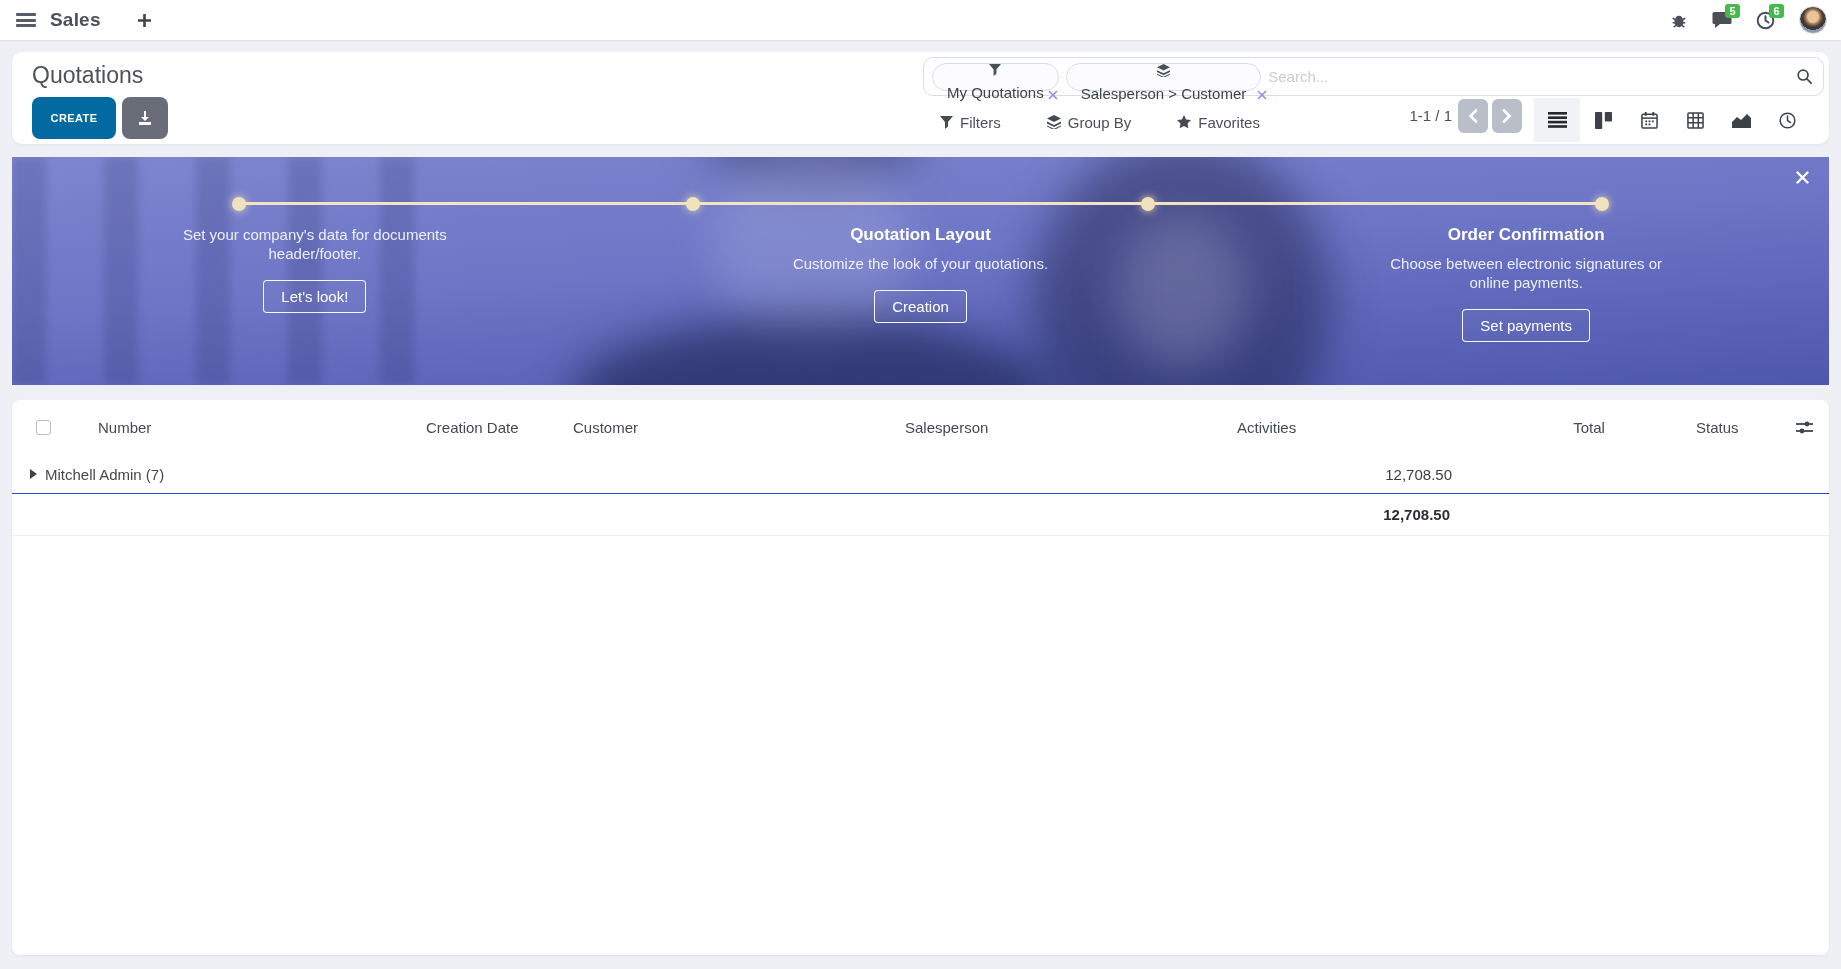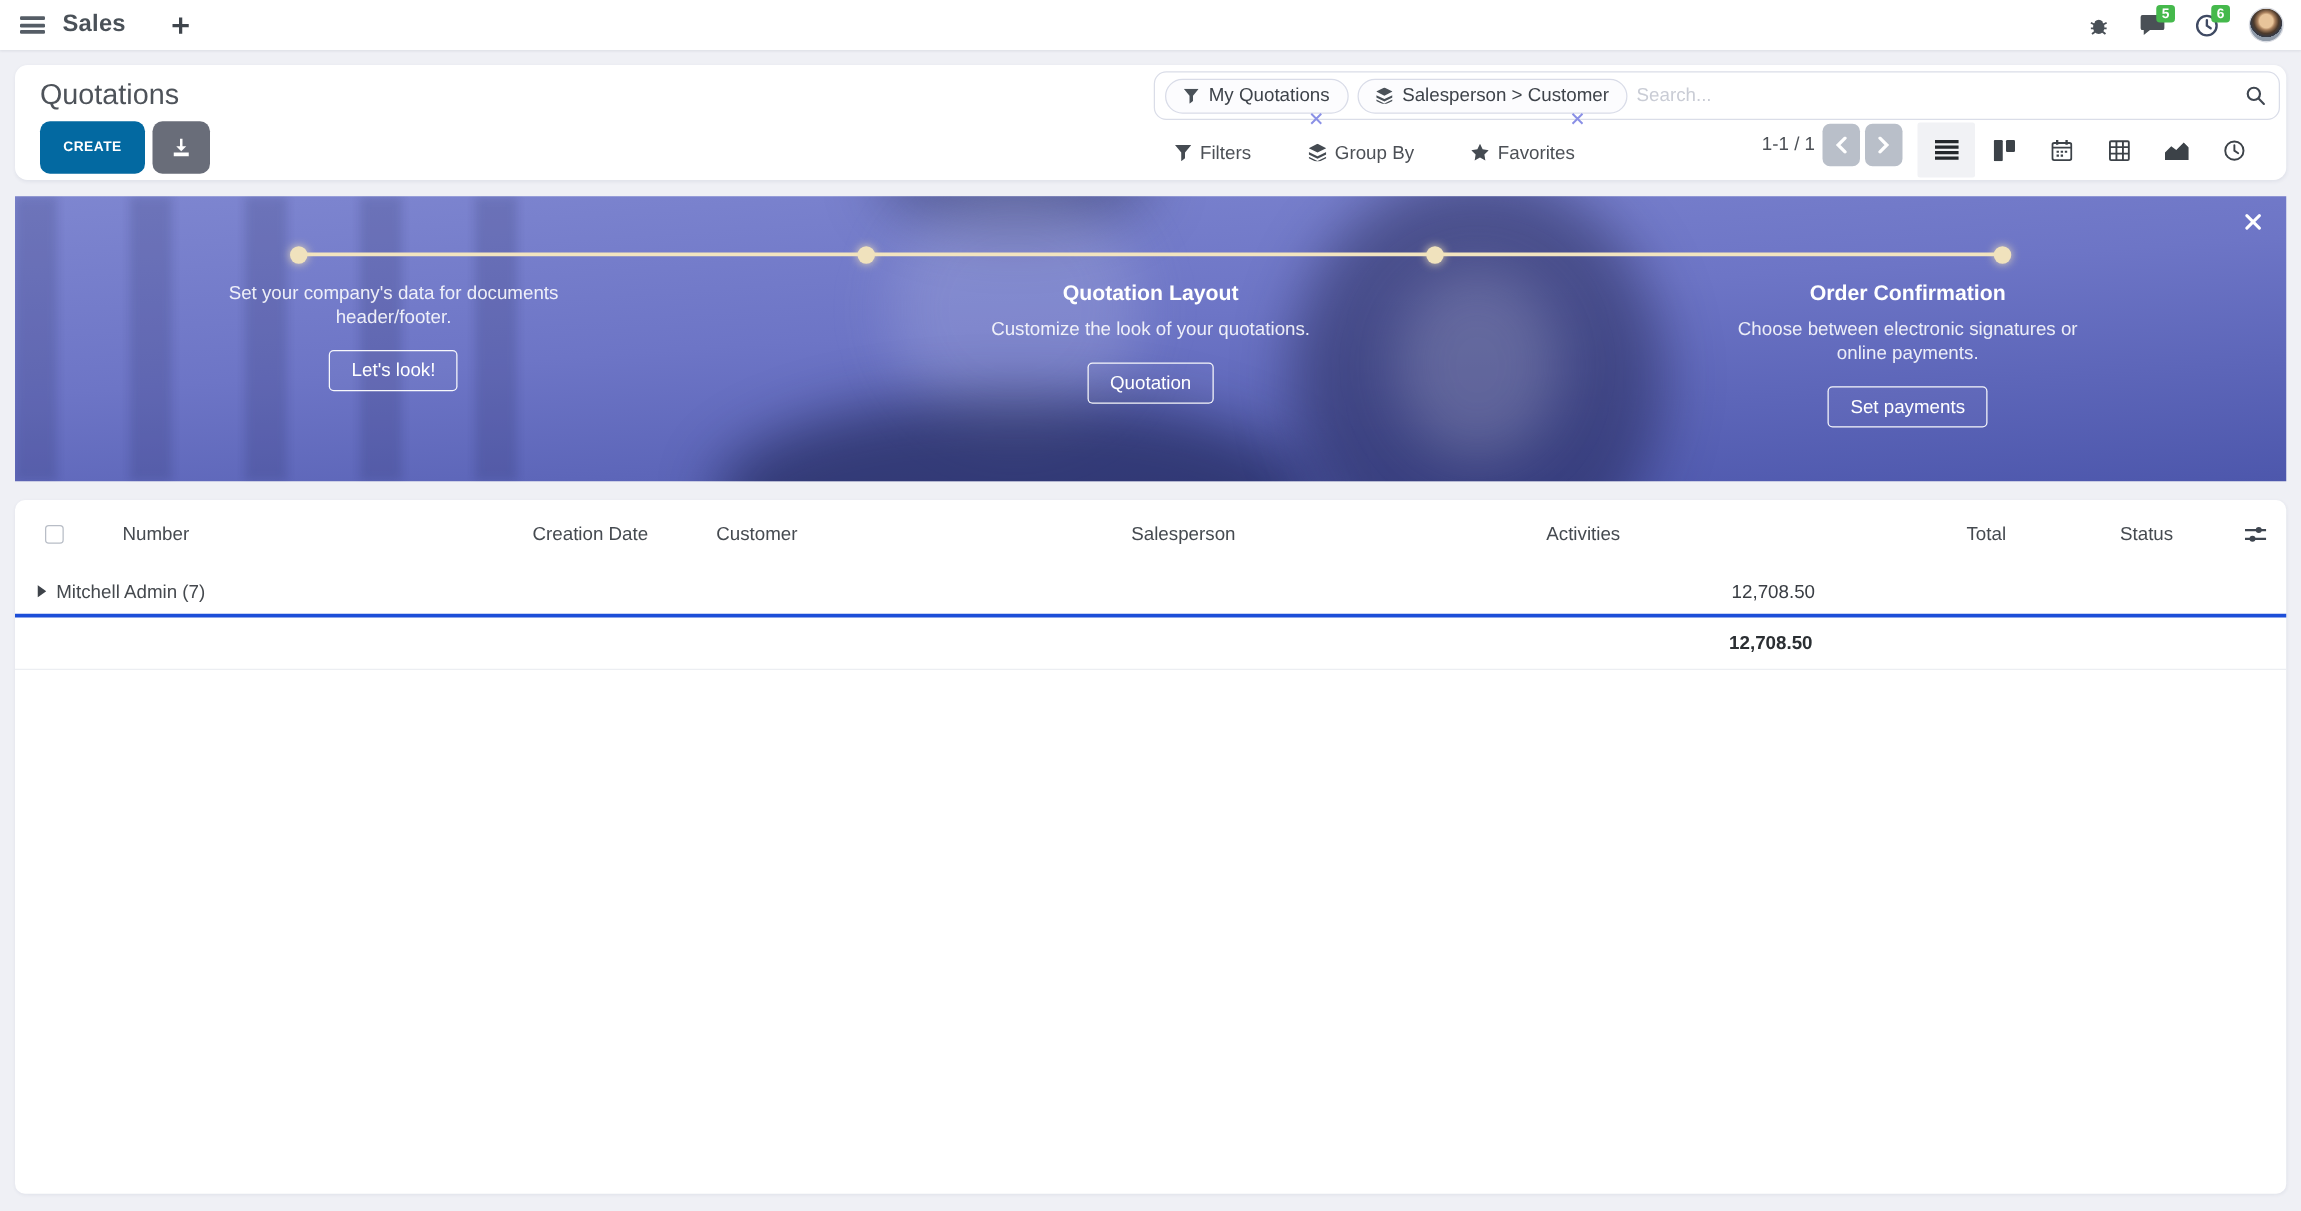--- a/index.html
+++ b/index.html
@@ -31,21 +31,21 @@
   
   .cp-title { position:absolute; left:20px; top:10px; font-size:23px; color:#4e535a; }
   .btn-create { position:absolute; left:20px; top:45px; width:84px; height:42px; background:#0369a1; color:#fff;
                 border:none; border-radius:8px; font-family:inherit; font-size:11px; font-weight:bold; letter-spacing:.4px; cursor:pointer; }
   .btn-export { position:absolute; left:110px; top:45px; width:46px; height:42px; background:#696d79; color:#fff;
                 border:none; border-radius:8px; display:flex; align-items:center; justify-content:center; cursor:pointer; }
 
   .search-box { position:absolute; left:911px; top:5px; width:901px; height:39px; border:1px solid #dadde8;
                 border-radius:10px; display:flex; align-items:center; padding:0 10px 0 8px; background:#fff; }
   .facet { display:inline-flex; align-items:center; gap:8px; height:28px; padding:0 14px; margin-right:7px;
-           border:1px solid #d9dce8; border-radius:14px; background:#fcfcfe; font-size:15px; color:#3e434a; cursor:pointer; }
+           border:1px solid #d9dce8; border-radius:14px; background:#fcfcfe; font-size:15px; color:#3e434a; cursor:pointer;flex-direction:column; }
   .facet .f-icon { color:#4a5158; display:flex; }
   .search-input { flex:1; border:none; outline:none; font-family:inherit; font-size:15px; color:#4c5056; min-width:60px; }
   .search-input::placeholder { color:#c9ccd5; }
   .search-glass { color:#3f4650; display:flex; cursor:pointer; }
   .facet-x { position:absolute; top:38px; color:#8a90e6; cursor:pointer; display:flex; }
   .facet-x1 { left:1036px; }
   .facet-x2 { left:1245px; }
 
   .cp-actions { position:absolute; left:928px; top:53px; height:34px; display:flex; align-items:center; gap:46px; }
   .cp-action { display:inline-flex; align-items:center; gap:7px; font-size:15px; color:#4c5056; cursor:pointer; }
@@ -87,21 +87,21 @@
 
   
   .grid-row { display:grid; grid-template-columns:42px 298px 115px 300px 300px 275px 120px 1fr 50px; align-items:center; }
   .thead { height:55px; font-size:15px; color:#454a50;gap:32px; }
   .th { padding-left:10px; white-space:nowrap; }
   .th-number { padding-left:12px; }
   .th-total { text-align:center; padding-right:10px; padding-left:0; }
   .th-settings { display:flex; justify-content:center; color:#3f4650; cursor:pointer; }
   .checkbox-cell { display:flex; justify-content:flex-end; padding-right:3px; }
   .checkbox { width:15px; height:15px; border:1px solid #b8bdc6; border-radius:3px; background:#fff; cursor:pointer; }
-  .group-row { position:relative; height:39px; border-bottom:3px solid #1d4ed8; display:flex; align-items:center;
+  .group-row { position:relative; height:39px; border-bottom:1px solid #1d4ed8; display:flex; align-items:center;
                padding-left:18px; font-size:15px; color:#45494e; cursor:pointer; }
   .caret { display:flex; color:#3e434a; margin-right:8px; }
   .row-total { position:absolute; left:1330px; width:110px; text-align:right; font-size:15px; color:#3a3e44; }
   .footer-row { position:relative; height:42px; border-bottom:1px solid #eceef2; display:flex; align-items:center; }
   .footer-total { position:absolute; left:1328px; width:110px; text-align:right; font-size:15px; font-weight:bold; color:#2b2f33; }
 </style>
 </head>
 <body>
 
 <div id="app">
@@ -296,21 +296,21 @@
     <div class="timeline-dot dot-4"></div>
 
     <div class="steps">
       <div class="step">
         <div class="step-desc">Set your company's data for documents header/footer.</div>
         <button class="step-btn">Let's look!</button>
       </div>
       <div class="step">
         <div class="step-title">Quotation Layout</div>
         <div class="step-desc">Customize the look of your quotations.</div>
-        <button class="step-btn">Quotation</button>
+        <button class="step-btn">Creation</button>
       </div>
       <div class="step">
         <div class="step-title">Order Confirmation</div>
         <div class="step-desc">Choose between electronic signatures or online payments.</div>
         <button class="step-btn">Set payments</button>
       </div>
     </div>
   </div>
 
   <div class="panel table-panel">

